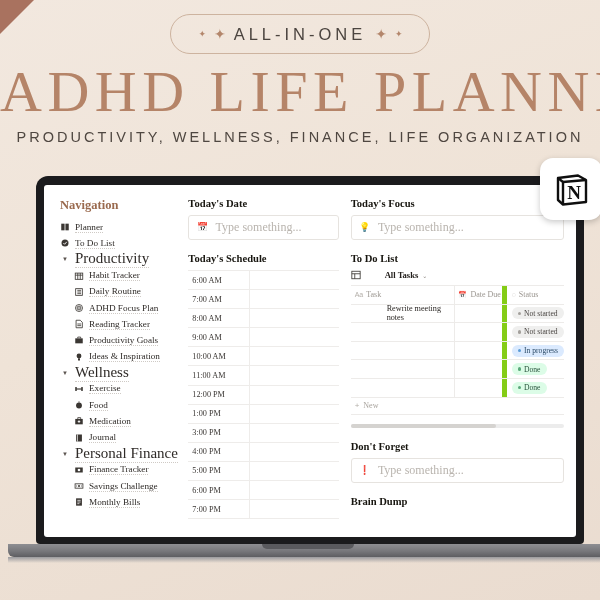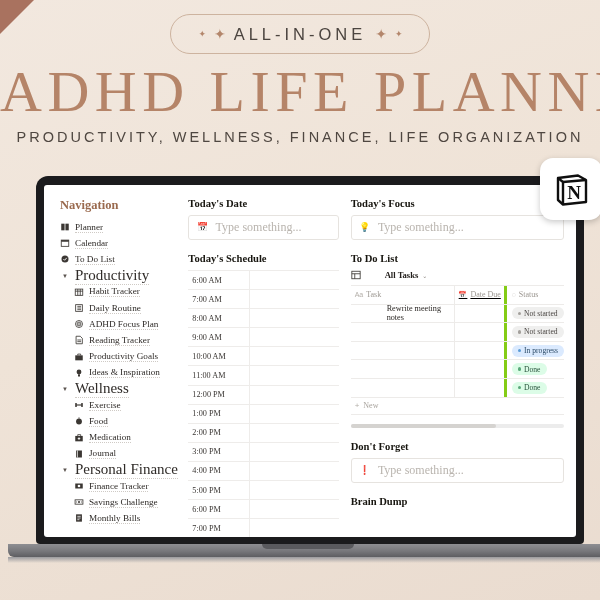--- a/index.html
+++ b/index.html
@@ -160,21 +160,21 @@
   .view-tab .vt-label {
     font-family:"Liberation Serif", serif;
     font-weight:700; font-size:8.6px; color:#24201d;margin-left:20px;
   }
   .view-tab .chev { font-size:6px; color:#8d8781; }
   #todo-table { border-top:1px solid #edebe9; }
   .thead, .trow {
     display:flex; height:18.6px; border-bottom:1px solid #edebe9;
   }
   .c-task { width:104px; flex:0 0 104px; border-right:1px solid #edebe9; display:flex; align-items:center; gap:3px; padding-left:4px; }
-  .c-date { width:52px; flex:0 0 52px; border-right:3px solid #84cc16; display:flex; align-items:center; gap:3px; padding-left:4px;text-decoration:underline;}
+  .c-date { width:52px; flex:0 0 52px; border-right:5px solid #84cc16; display:flex; align-items:center; gap:3px; padding-left:4px;}
   .c-stat { flex:1; display:flex; align-items:center; padding-left:5px; }
   .th-txt {
     font-family:"Liberation Serif", serif;
     font-size:8px; color:#9c9791;
   }
   .th-ico { font-size:7px; color:#b3aea8; line-height:1; }
   .td-txt {
     font-family:"Liberation Serif", serif;
     font-size:8.2px; color:#2b2724;margin-left:32px;
   }
@@ -240,27 +240,20 @@
         <div id="nav-list">
             <div class="nav-item">
               <svg class="ico" viewBox="0 0 11 12">
                 <rect x="1" y="2" width="4" height="8" fill="#3b3733"></rect>
                 <rect x="6" y="2" width="4" height="8" fill="#3b3733"></rect>
               </svg>
               <span class="lbl ">Planner</span>
             </div>
             <div class="nav-item">
               <svg class="ico" viewBox="0 0 11 12">
-                <rect x="1" y="2.5" width="9" height="7.5" stroke="#3b3733" stroke-width="1" fill="none"></rect>
-                <rect x="1" y="2.5" width="9" height="2" fill="#3b3733"></rect>
-              </svg>
-              <span class="lbl ">Calendar</span>
-            </div>
-            <div class="nav-item">
-              <svg class="ico" viewBox="0 0 11 12">
                 <circle cx="5.5" cy="6" r="4.2" fill="#3b3733"></circle>
                 <path d="M3.6 6.1 L5 7.5 L7.6 4.6" stroke="#fff" stroke-width="1.1" fill="none"></path>
               </svg>
               <span class="lbl ">To Do List</span>
             </div>
             <div class="nav-item">
               <span class="caret">▼</span>
               <span class="lbl sec-label">Productivity</span>
             </div>
             <div class="nav-item child">
@@ -408,24 +401,20 @@
             <div class="srow">
               <div class="stime">11:00 AM</div>
               <div class="sbody"></div>
             </div>
             <div class="srow">
               <div class="stime">12:00 PM</div>
               <div class="sbody"></div>
             </div>
             <div class="srow">
               <div class="stime">1:00 PM</div>
-              <div class="sbody"></div>
-            </div>
-            <div class="srow">
-              <div class="stime">2:00 PM</div>
               <div class="sbody"></div>
             </div>
             <div class="srow">
               <div class="stime">3:00 PM</div>
               <div class="sbody"></div>
             </div>
             <div class="srow">
               <div class="stime">4:00 PM</div>
               <div class="sbody"></div>
             </div>

